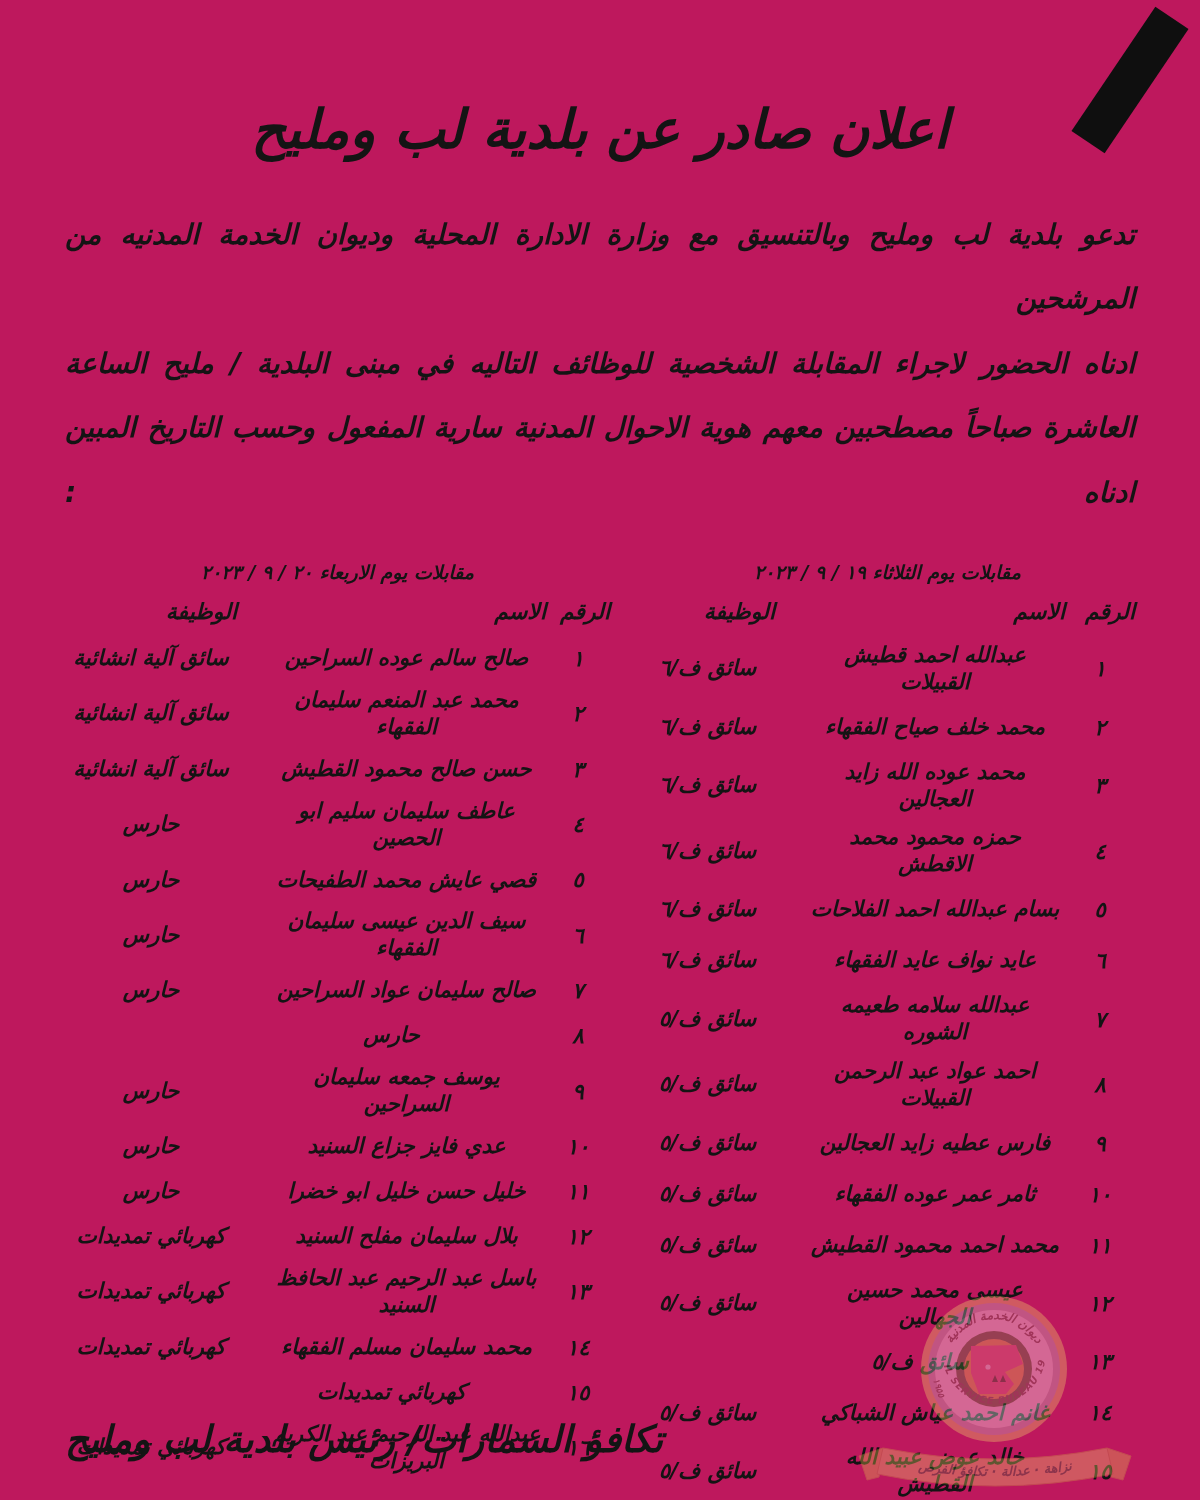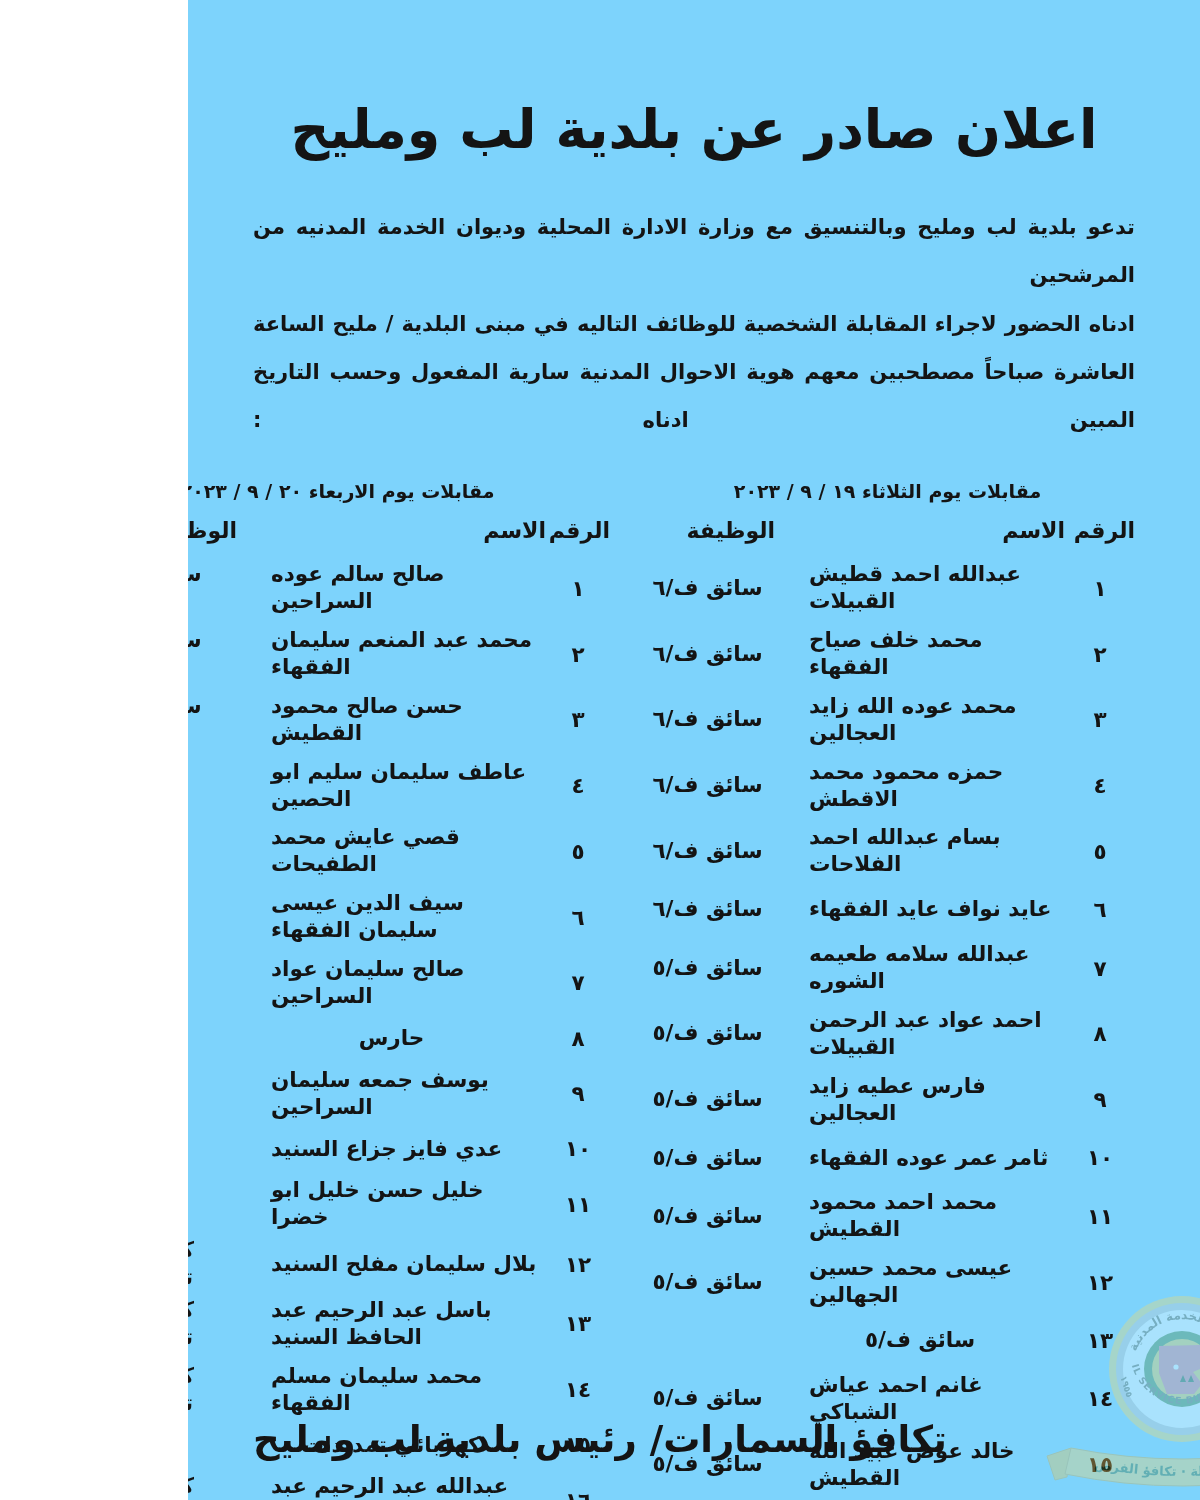--- a/index.html
+++ b/index.html
@@ -1,42 +1,43 @@
 <!DOCTYPE html>
 <html lang="ar" dir="rtl"><head>
 <meta charset="utf-8">
 <style>
   html,body { margin:0; padding:0; background:#ffffff; }
   .page {
     position:relative;
-    width:1012px; height:1500px;
-    background:#7dd3fc;
+    width:1200px; height:1500px;
+    background:#be185d;
     direction:rtl;
     font-family:"DejaVu Sans", sans-serif;
     font-weight:bold;
     color:#141414;
     overflow:hidden;
+    font-style:italic;
   }
   .corner-mark {
     position:absolute;
     left:1055px; top:60px;
     width:150px; height:40px;
     background:#0f0f0f;
     transform:rotate(-56deg);
   }
   .doc-title {
     margin:0;
     padding-top:98px;
     text-align:center;
     font-size:54px;
     letter-spacing:-1px;
   }
   .intro {
     margin:42px 65px 0;
-    font-size:21px;
+    font-size:28px;
     line-height:2.3;
   }
   .intro-line {
     text-align:justify;
     text-align-last:justify;
   }
   .tables {
     display:flex;
     gap:30px;
     margin:36px 65px 0;
@@ -58,21 +59,21 @@
   .day-wednesday .cols, .day-wednesday .row { grid-template-columns:64px 1fr 172px; }
   .cols span { }
   .row {
     display:grid;
     align-items:center;
     font-size:21.5px;
   }
   .day-tuesday .row { min-height:51px; }
   .day-wednesday .row { min-height:45px; }
   .cell-num { text-align:center; }
-  .cell-name { text-align:left; line-height:1.25; padding:6px 4px;margin-left:30px; }
+  .cell-name { text-align:center; line-height:1.25; padding:6px 4px;margin-left:30px; }
   .cell-job { text-align:center; line-height:1.25; }
   .signature {
     position:absolute;
     left:65px; top:1418px;
     font-size:37px;
     white-space:nowrap;
   }
   .watermark {
     position:absolute;
     left:855px; top:1272px;

